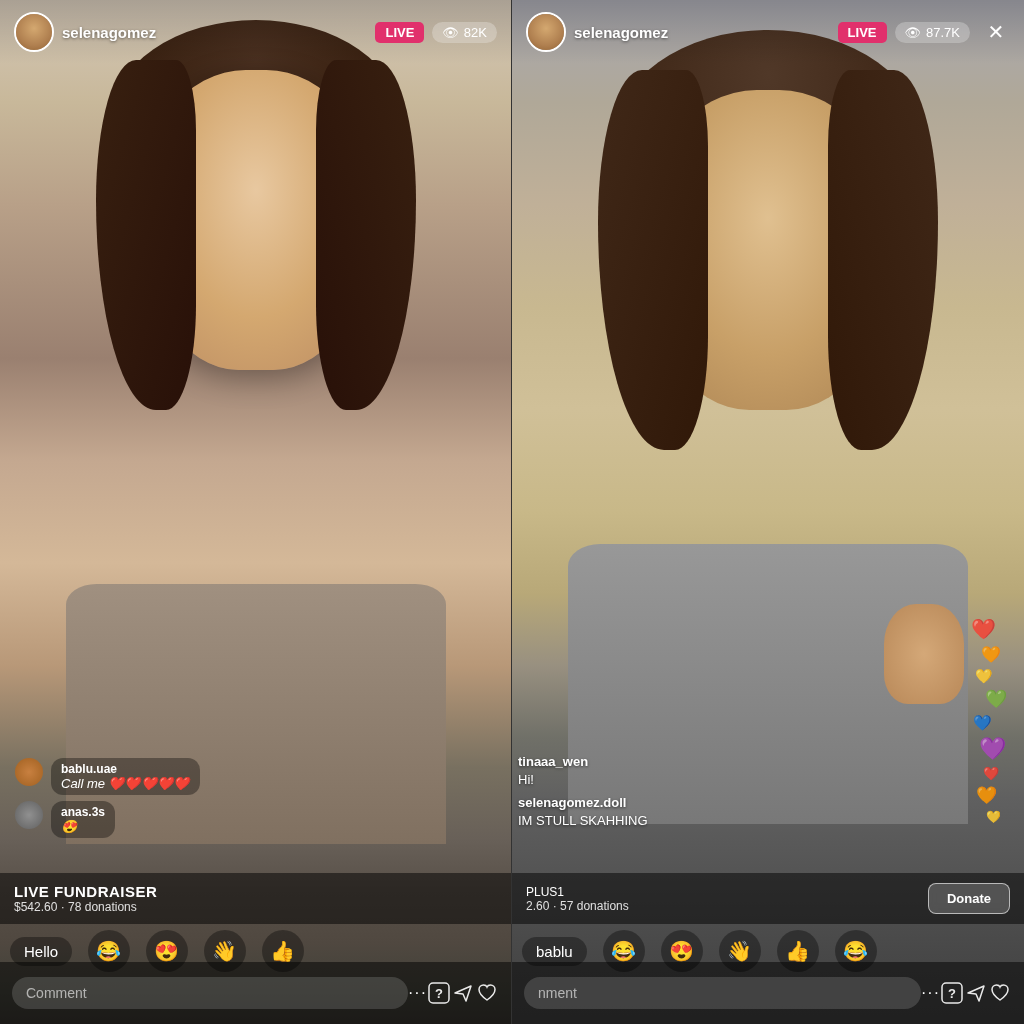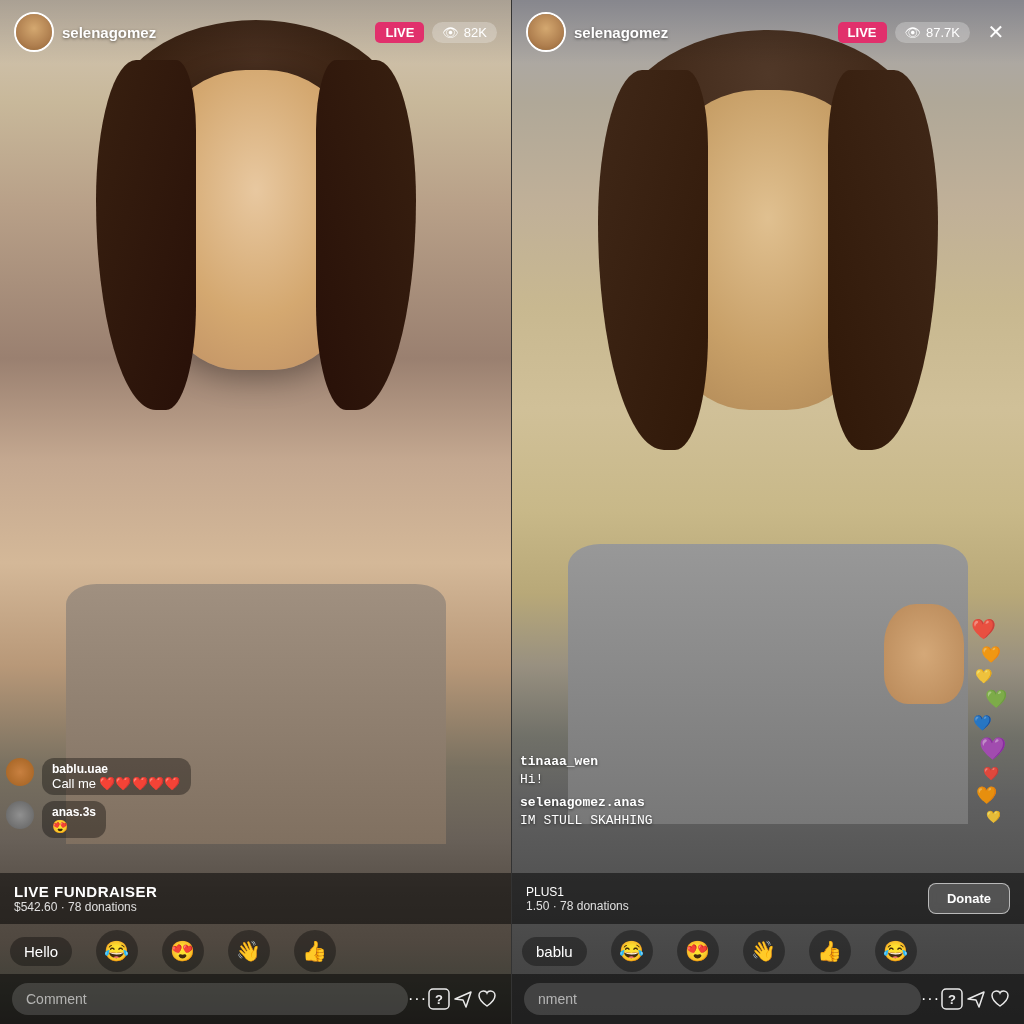--- a/index.html
+++ b/index.html
@@ -160,21 +160,21 @@
       margin-left: 12px;
       width: 28px; height: 28px;
       display: flex; align-items: center; justify-content: center;
       cursor: pointer;
     }
 
     
     .comments-overlay {
       position: absolute;
       bottom: 180px; left: 0; right: 0;
-      padding: 0 6px;
+      padding: 0 15px;
       z-index: 20;
     }
 
     .comment-item {
       display: flex;
       align-items: flex-start;
       margin-bottom: 6px;
     }
 
     .comment-avatar {
@@ -194,20 +194,21 @@
 
     .comment-username {
       color: #fff;
       font-weight: 600;
       font-size: 12px;
     }
 
     .comment-text {
       color: #fff;
       font-size: 13px;
+      font-style: italic;
     }
 
     
     .fundraiser-bar {
       position: absolute;
       bottom: 100px; left: 0; right: 0;
       background: rgba(0,0,0,0.5);
       padding: 10px 14px;
       z-index: 20;
       display: flex;
@@ -250,21 +251,21 @@
       white-space: nowrap;
     }
 
     
     .reactions-bar {
       position: absolute;
       bottom: 50px; left: 0; right: 0;
       display: flex;
       align-items: center;
       padding: 0 10px;
-      gap: 24px;
+      gap: 16px;
       z-index: 20;
     }
 
     .reaction-text {
       background: rgba(0,0,0,0.35);
       color: #fff;
       font-size: 15px;
       font-weight: 500;
       padding: 6px 14px;
       border-radius: 20px;
@@ -279,21 +280,21 @@
       display: flex; align-items: center; justify-content: center;
       font-size: 20px;
       cursor: pointer;
       flex-shrink: 0;
     }
 
     
     .bottom-bar {
       position: absolute;
       bottom: 0; left: 0; right: 0;
-      height: 50px;
+      height: 62px;
       background: rgba(0,0,0,0.5);
       display: flex;
       align-items: center;
       padding: 0 12px;
       z-index: 20;
     }
 
     .comment-input {
       flex: 1;
       background: rgba(255,255,255,0.15);
@@ -333,24 +334,23 @@
       z-index: 15;
     }
 
     .heart {
       font-size: 20px;
       opacity: 0.85;
     }
 
     .right-comments {
       position: absolute;
-      bottom: 190px; left: 8px; right: 0;
-      padding: 0 0;
+      bottom: 190px; left: 0; right: 0;
+      padding: 0 6px;
       z-index: 20;
-      font-family: Liberation Mono, monospace;
     }
 
     .right-comment {
       margin-bottom: 5px;
     }
 
     .right-comment-username {
       color: #fff;
       font-weight: 700;
       font-size: 13px;
@@ -479,30 +479,30 @@
     <div class="close-btn">✕</div>
   </div>
 
   <div class="right-comments">
     <div class="right-comment">
       <span class="right-comment-username">tinaaa_wen</span>
       <br>
       <span class="right-comment-text">Hi!</span>
     </div>
     <div class="right-comment">
-      <span class="right-comment-username">selenagomez.anas</span>
+      <span class="right-comment-username">selenagomez.doll</span>
       <br>
       <span class="right-comment-text">IM STULL SKAHHING</span>
     </div>
   </div>
 
   <div class="fundraiser-bar">
     <div class="fundraiser-info">
       <div class="fundraiser-org">PLUS1</div>
-      <div class="fundraiser-amount">1.50 · 78 donations</div>
+      <div class="fundraiser-amount">2.60 · 57 donations</div>
     </div>
     <button class="donate-btn">Donate</button>
   </div>
 
   <div class="reactions-bar" style="bottom:52px;">
     <div class="reaction-text">bablu</div>
     <div class="reaction-emoji">😂</div>
     <div class="reaction-emoji">😍</div>
     <div class="reaction-emoji">👋</div>
     <div class="reaction-emoji">👍</div>

